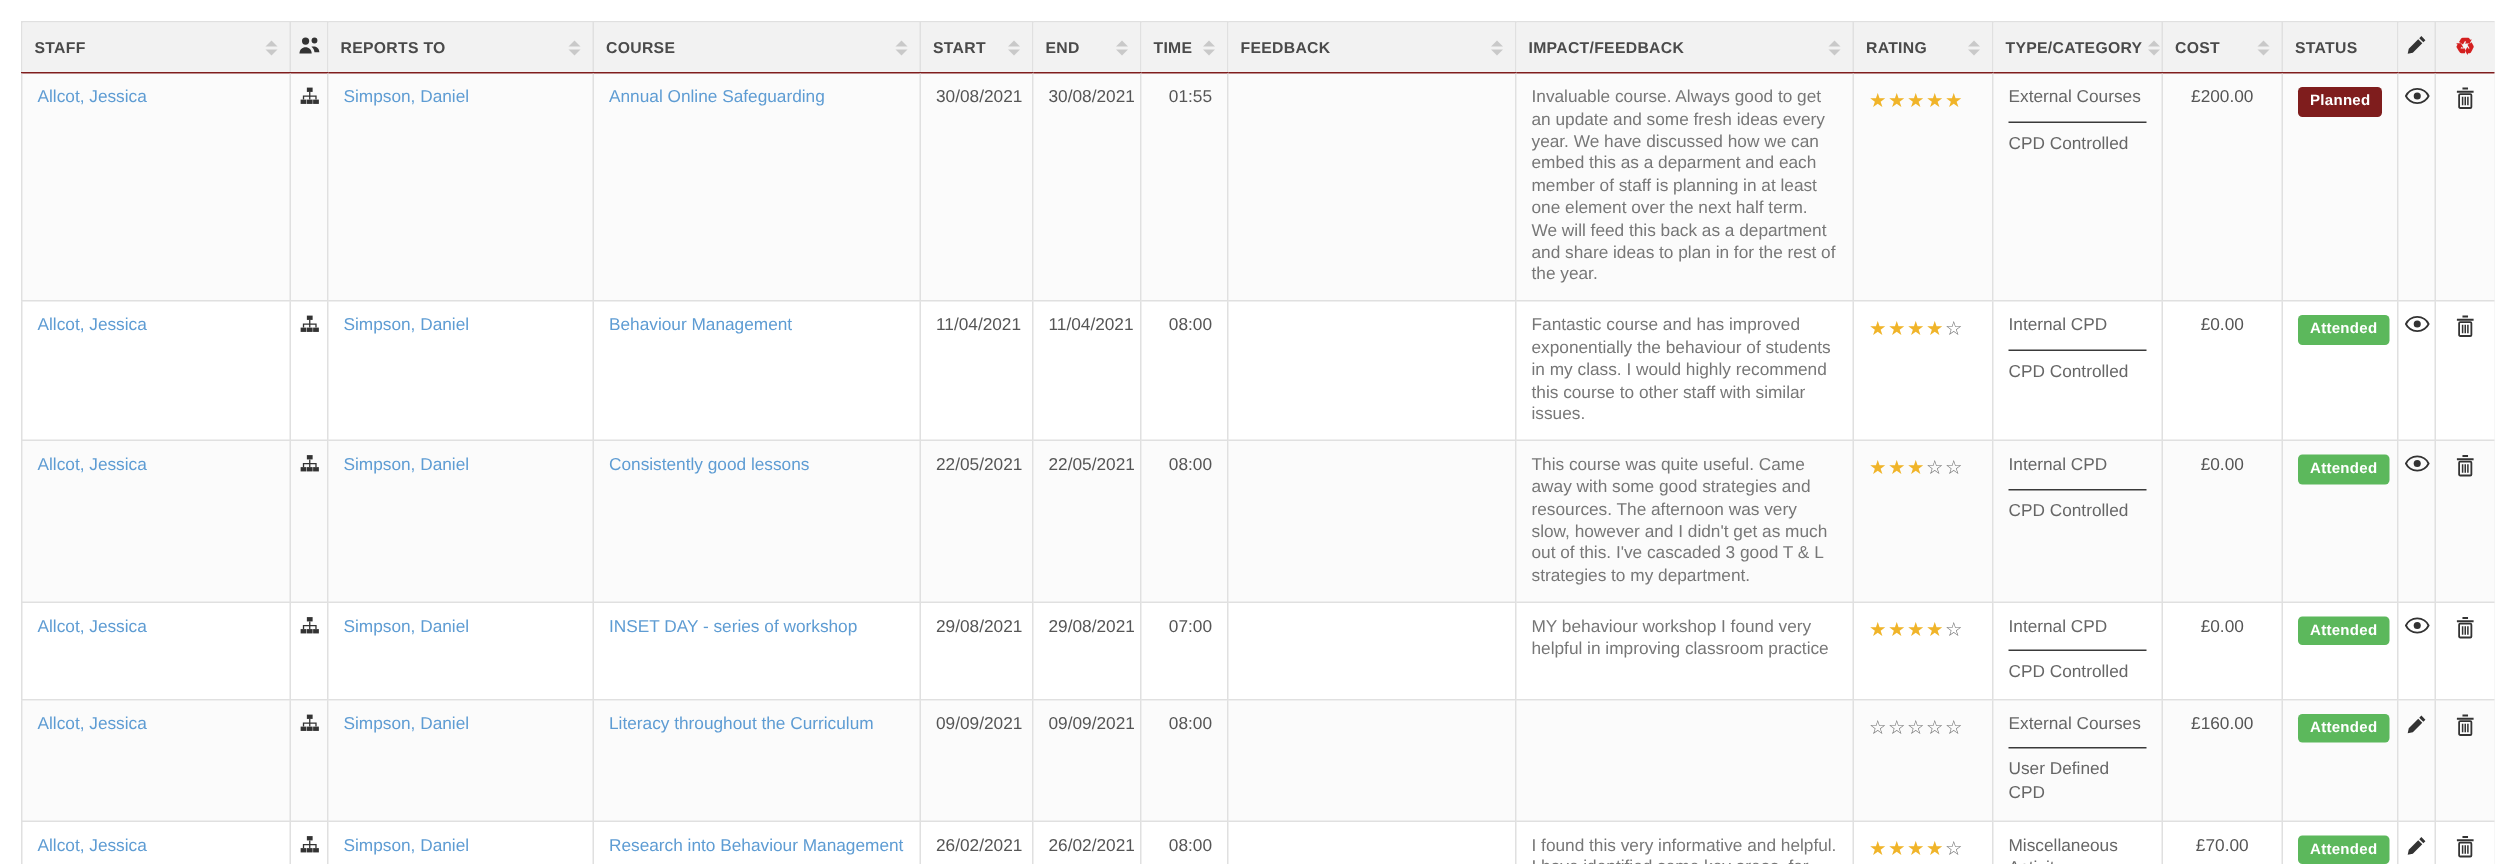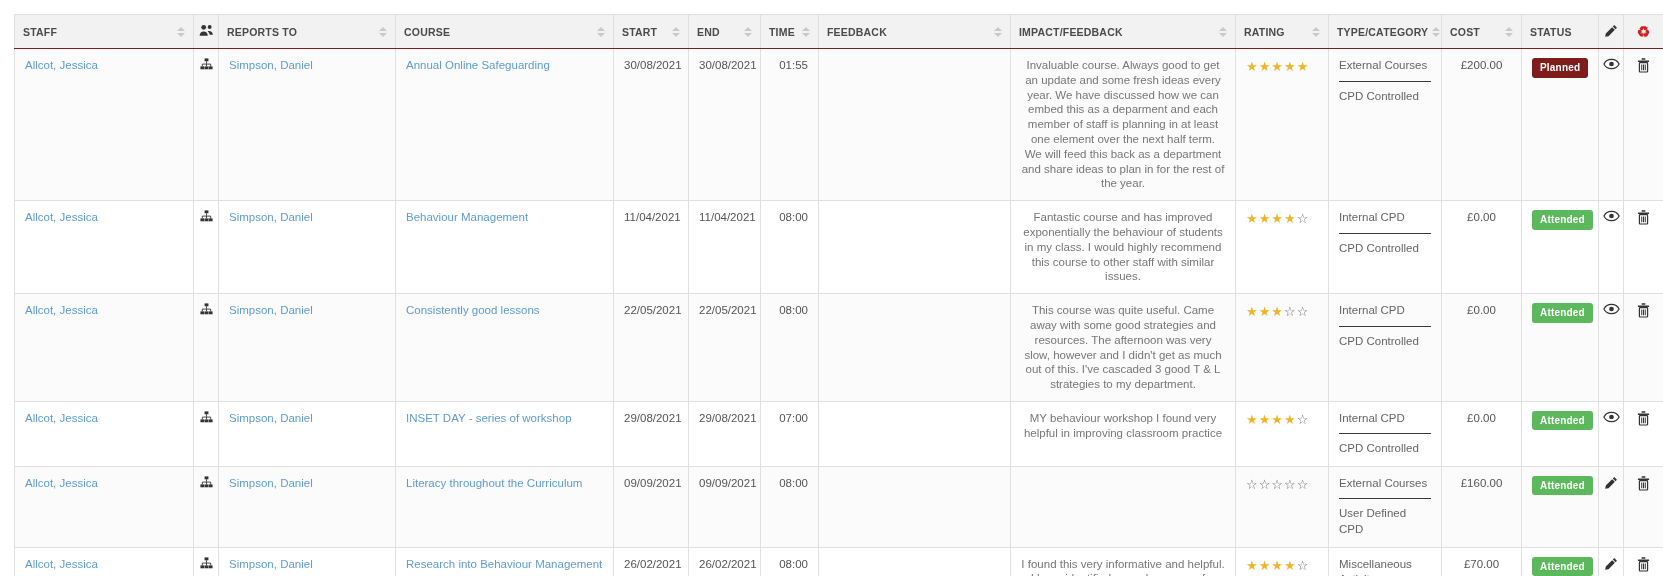--- a/index.html
+++ b/index.html
@@ -11,21 +11,21 @@
     font-size:10.5px;font-weight:bold;color:#4a4a4a;text-align:left;
     padding:0 8px;letter-spacing:.2px;}
   .th-inner{display:flex;align-items:center;justify-content:space-between;height:33px;}
   .sort-stack{display:inline-flex;flex-direction:column;gap:2px;margin-left:4px;flex:none;}
   .sort-up{width:0;height:0;border-left:4px solid transparent;border-right:4px solid transparent;border-bottom:4px solid #c9c9c9;}
   .sort-down{width:0;height:0;border-left:4px solid transparent;border-right:4px solid transparent;border-top:4px solid #c9c9c9;}
   td{padding:9px 10px;font-size:11.5px;color:#666;line-height:1.35;}
   tbody tr:nth-child(odd) td{background:#fbfbfb;}
   tbody tr:nth-child(even) td{background:#ffffff;}
   a.cell-link{color:#5e9cd3;text-decoration:none;cursor:pointer;}
-  .feedback{color:#777;line-height:14.8px;text-align:center;}
+  .feedback{color:#777;line-height:14.8px;}
   .num{text-align:center;display:block;color:#555;}
   td.right{text-align:right;}
   .date{color:#555;}
   .stars{white-space:nowrap;letter-spacing:1px;font-size:13px;}
   .star-full{color:#f0b429;}
   .star-empty{color:#6e6e6e;}
   .type-line{border-bottom:1px solid #3a3a3a;padding-bottom:7px;margin-bottom:7px;color:#666;}
   .cat-line{color:#666;}
   .badge{display:inline-block;color:#fff;font-weight:bold;font-size:10px;
     padding:3px 8px;border-radius:3px;letter-spacing:.2px;}

